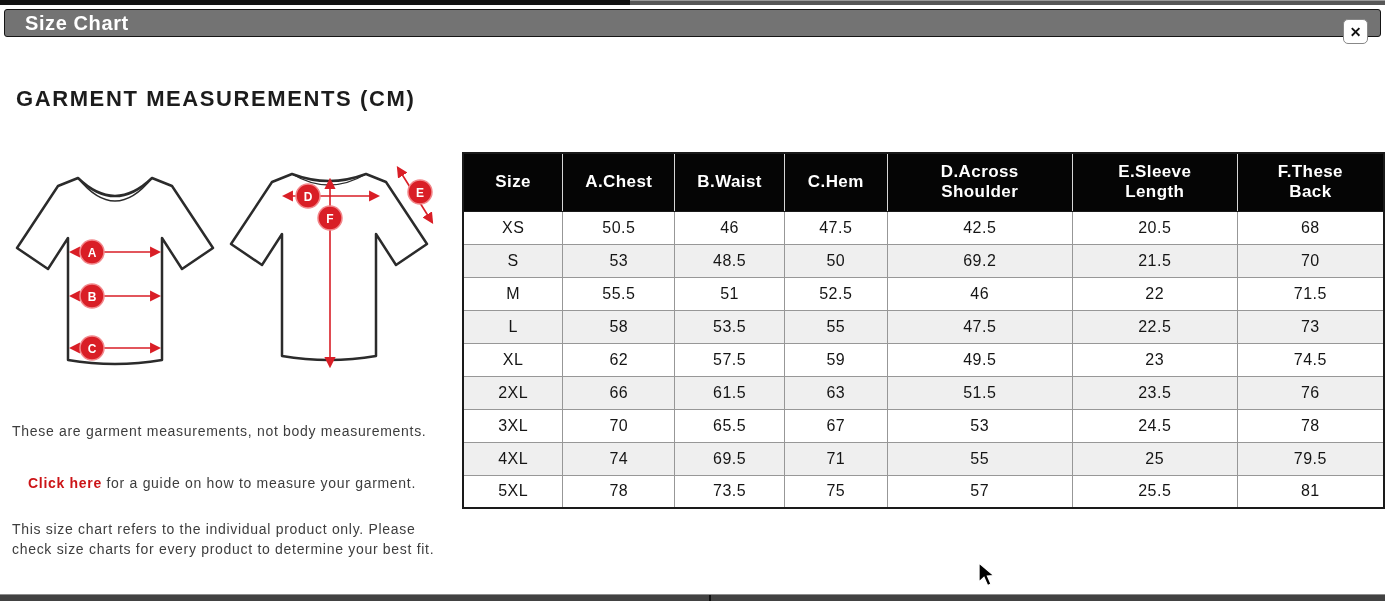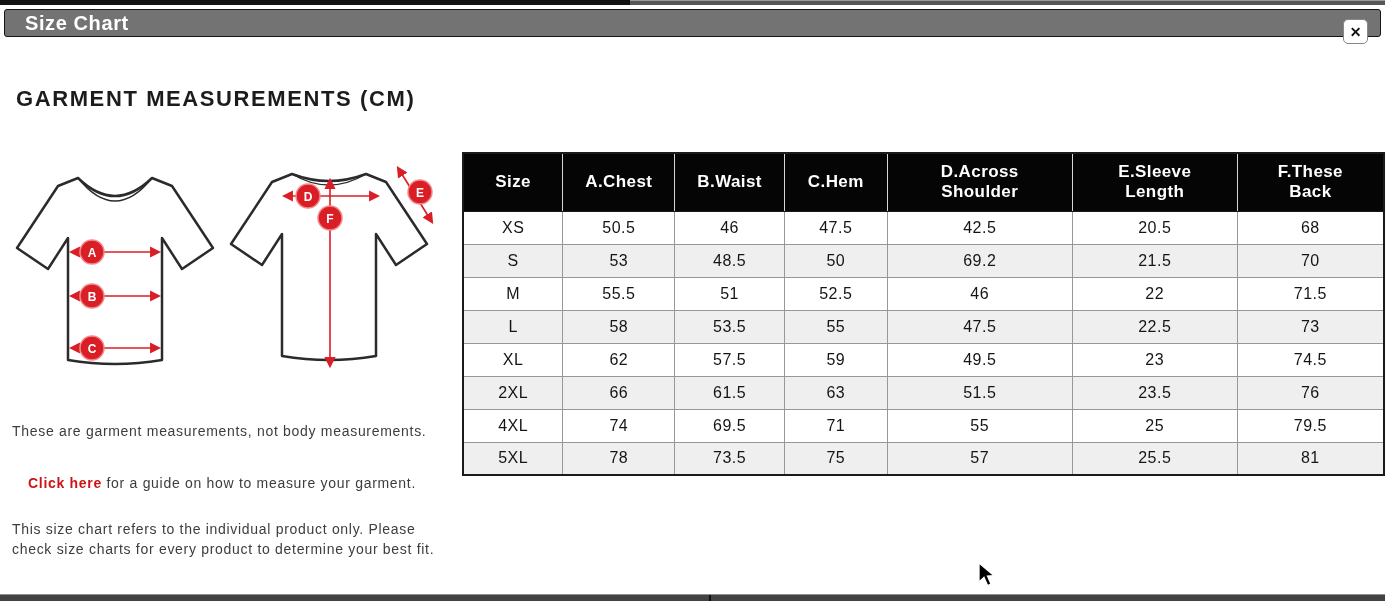--- a/index.html
+++ b/index.html
@@ -226,20 +226,29 @@
       <tr>
         <td>2XL</td>
         <td>66</td>
         <td>61.5</td>
         <td>63</td>
         <td>51.5</td>
         <td>23.5</td>
         <td>76</td>
       </tr>
       <tr>
+        <td>3XL</td>
+        <td>70</td>
+        <td>65.5</td>
+        <td>67</td>
+        <td>53</td>
+        <td>24.5</td>
+        <td>78</td>
+      </tr>
+      <tr>
         <td>4XL</td>
         <td>74</td>
         <td>69.5</td>
         <td>71</td>
         <td>55</td>
         <td>25</td>
         <td>79.5</td>
       </tr>
       <tr>
         <td>5XL</td>

